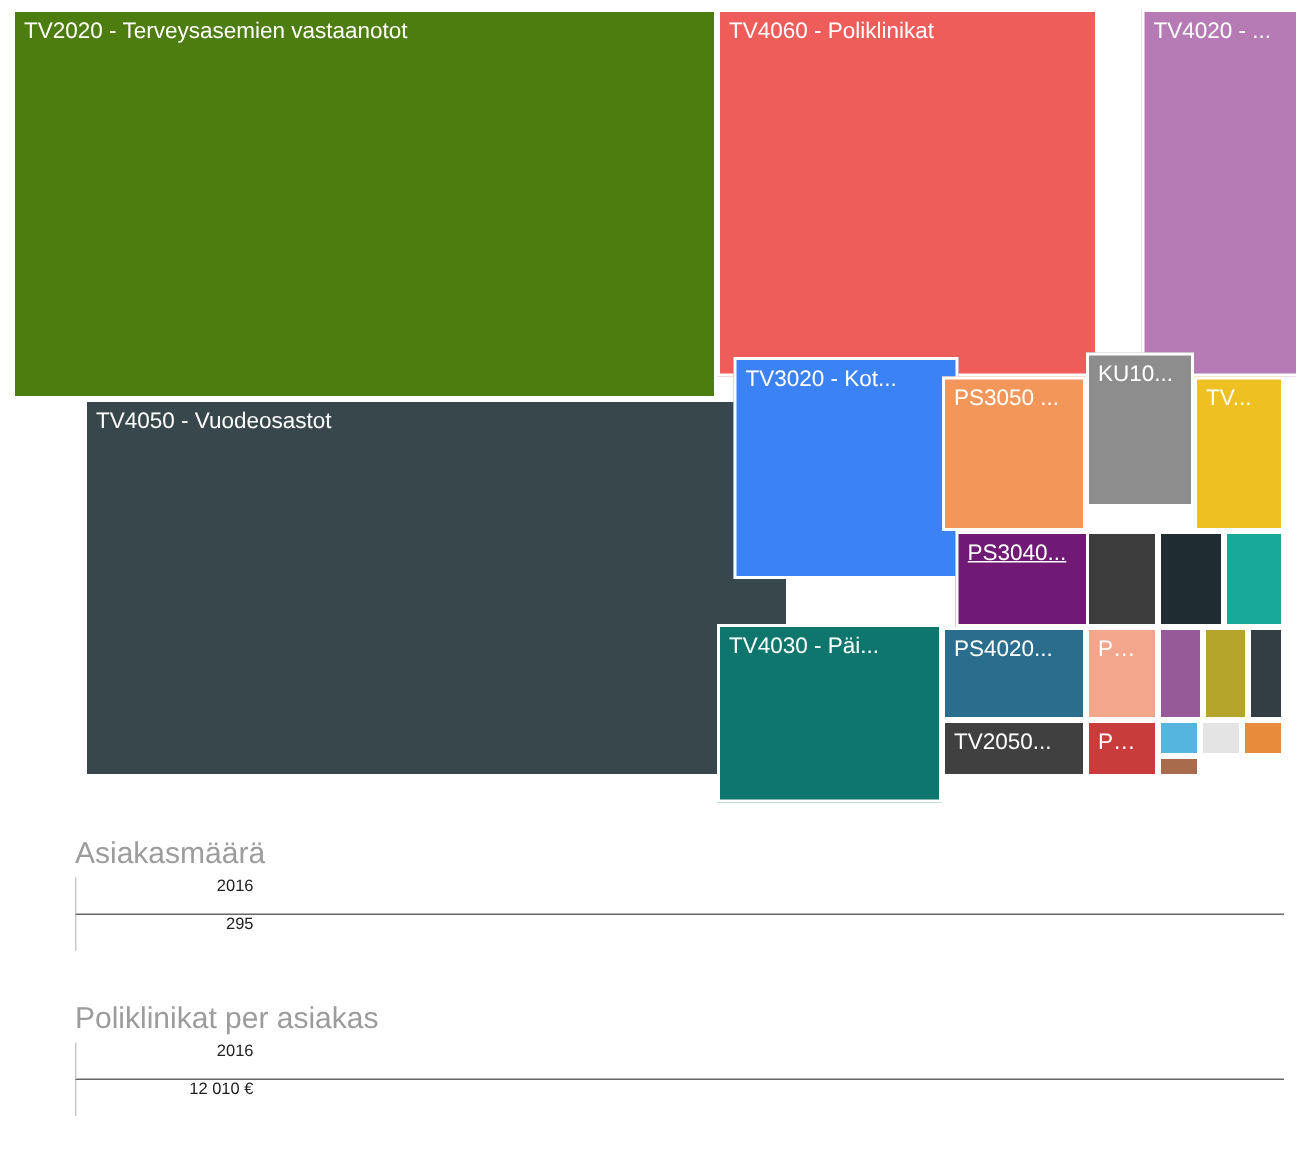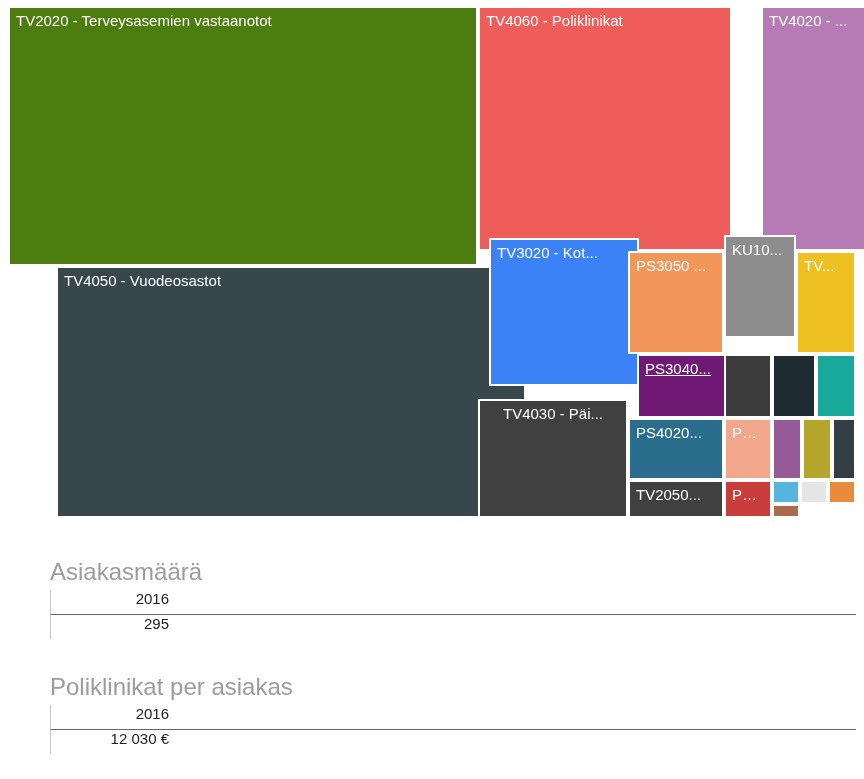--- a/index.html
+++ b/index.html
@@ -41,38 +41,38 @@
     overflow: hidden;
     text-overflow: ellipsis;
   }
   .cards {
     margin: 40px 0 0 42px;
   }
   .card {
     margin-bottom: 34px;
   }
   .card .title {
-    font-size: 24px;
+    font-size: 20px;
     color: #9c9c9c;
     margin-bottom: 4px;
   }
   .card .row {
     display: flex;
     align-items: baseline;
     border-left: 1px solid #c9c9c9;
     height: 24px;
   }
   .card .row.rule {
     border-bottom: 1px solid #666;
   }
   .card .cell {
     width: 118px;
     text-align: right;
     padding-right: 6px;
-    font-size: 15px;
+    font-size: 11px;
     color: #222;
   }
 </style>
 </head>
 <body>
 
 <div class="wrap">
   <div class="treemap" id="treemap">
       <div class="node" style="left: 0px; top: 0px; width: 470px; height: 260px; background: #4d7c0f;">
         <span class="label">TV2020 - Terveysasemien vastaanotot</span>
@@ -91,21 +91,21 @@
       </div>
       <div class="node" style="left: 620px; top: 245px; width: 96px; height: 103px; background: rgb(243, 150, 90);">
         <span class="label">PS3050 ...</span>
       </div>
       <div class="node" style="left: 716px; top: 229px; width: 72px; height: 103px; background: rgb(141, 141, 141);">
         <span class="label">KU10...</span>
       </div>
       <div class="node" style="left: 788px; top: 245px; width: 60px; height: 103px; background: rgb(238, 192, 33);">
         <span class="label">TV...</span>
       </div>
-      <div class="node" style="left: 470px; top: 393px; width: 150px; height: 119px; background: #404040; text-align: center;">
+      <div class="node" style="left: 470px; top: 410px; width: 150px; height: 119px; background: #0f766e;">
         <span class="label">TV4030 - Päi...</span>
       </div>
       <div class="node" style="left: 629px; top: 348px; width: 96px; height: 64px; background: #701a75; text-decoration: underline;">
         <span class="label">PS3040...</span>
       </div>
       <div class="node" style="left: 620px; top: 412px; width: 96px; height: 62px; background: rgb(42, 109, 141);">
         <span class="label">PS4020...</span>
       </div>
       <div class="node" style="left: 620px; top: 474px; width: 96px; height: 38px; background: #404040;">
         <span class="label">TV2050...</span>
@@ -138,17 +138,17 @@
         <div class="cell">295</div>
       </div>
     </div>
 
     <div class="card">
       <div class="title">Poliklinikat per asiakas</div>
       <div class="row rule">
         <div class="cell">2016</div>
       </div>
       <div class="row">
-        <div class="cell">12 030 €</div>
+        <div class="cell">12 010 €</div>
       </div>
     </div>
   </div>
 </div>
 
 </body></html>

